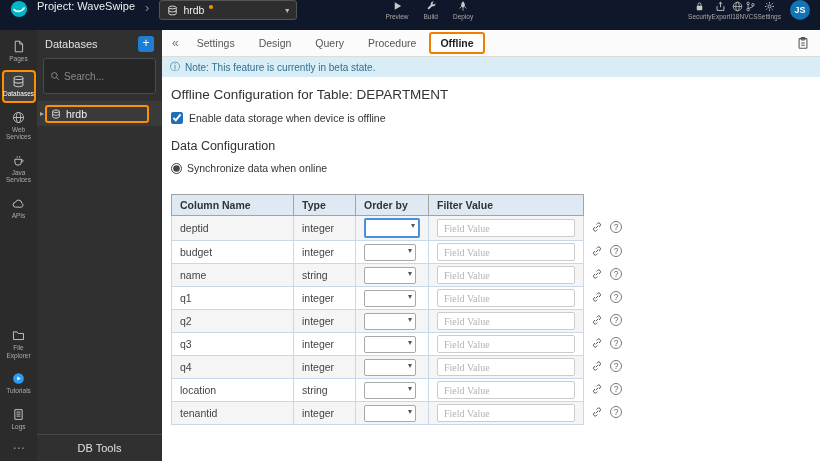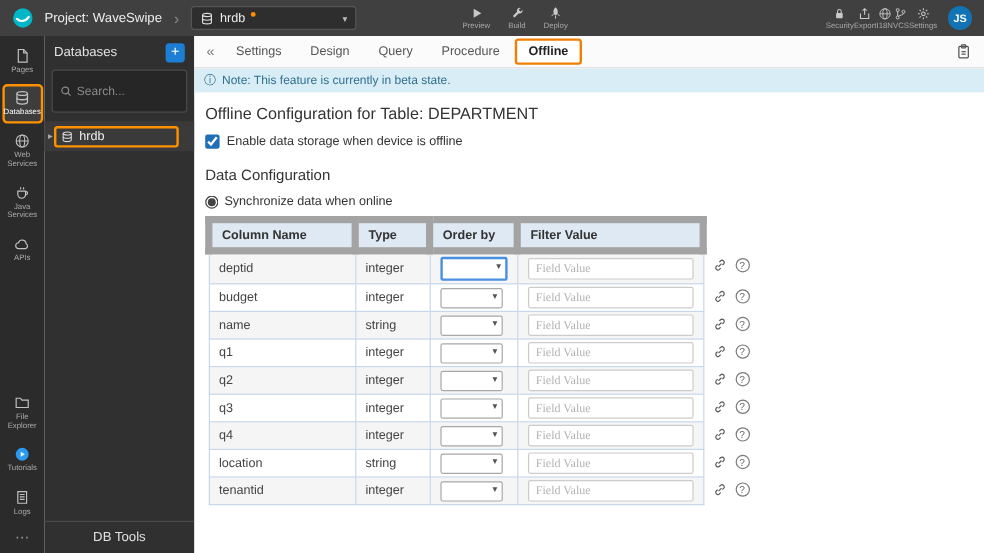--- a/index.html
+++ b/index.html
@@ -1,21 +1,21 @@
 <!DOCTYPE html>
 <html><head>
 <meta charset="utf-8">
 <style>
   *{box-sizing:border-box;margin:0;padding:0}
   html,body{width:820px;height:461px;overflow:hidden}
   body{font-family:"Liberation Sans","DejaVu Sans",sans-serif;background:#fff;color:#333}
   .app{width:820px;height:461px;display:flex;flex-direction:column}
 
   
-  .topbar{flex:0 0 30px;background:#404040;display:flex;align-items:center;padding:0 10px;color:#ddd}
+  .topbar{flex:0 0 30px;background:#0f172a;display:flex;align-items:flex-start;padding:0 10px;color:#ddd}
   .logo{width:18px;height:18px;margin-right:9px;display:inline-flex}
   .proj{font-size:11px;color:#ededed;white-space:nowrap}
   .tb-chev{color:#8a8a8a;margin:0 10px;font-size:13px}
   .db-select{display:flex;align-items:center;gap:5px;background:#2e2e2e;border:1px solid #555;border-radius:3px;height:20px;padding:0 7px;font-size:10.5px;color:#eee;width:138px;cursor:pointer}
   .db-select .sel-caret{margin-left:auto;font-size:8px;color:#bbb}
   .dirty{width:4px;height:4px;background:#ff9100;border-radius:50%;align-self:flex-start;margin-top:4px}
   .tb-actions{display:flex;gap:15px;margin-left:88px}
   .tb-act{display:flex;flex-direction:column;align-items:center;gap:1px;color:#c9c9c9;cursor:pointer}
   .tb-act .lbl,.tb-util .lbl{font-size:6.5px;color:#a8a8a8;white-space:nowrap}
   .tb-utils{display:flex;margin-left:auto;align-items:center}
@@ -65,26 +65,26 @@
 
   .main{flex:1;min-width:0;overflow:hidden}
   .note{background:#d9edf7;color:#31708f;font-size:10px;padding:3px 8px;display:flex;gap:5px;align-items:center}
   .note .info-ic{font-size:10px}
   .main-pad{padding:5px 9px}
   .page-title{font-size:13.5px;color:#333;margin:5px 0 10px;font-weight:400}
   .chk-row{display:flex;align-items:center;gap:6px;font-size:10.5px;color:#333;margin-bottom:15px}
   input[type=checkbox]{width:12px;height:12px;accent-color:#1d6fb8}
   input[type=radio]{width:11px;height:11px;accent-color:#444}
   .section-title{font-size:12.5px;color:#333;margin-bottom:9px;font-weight:400}
-  .radio-row{display:flex;align-items:center;gap:38px;font-size:10.5px;color:#333;margin-bottom:6px}
+  .radio-row{display:flex;align-items:center;gap:38px;font-size:10.5px;color:#333;margin-bottom:20px}
   .radio-opt{display:flex;align-items:center;gap:5px;cursor:pointer}
 
   
   .cfg-table{border-collapse:collapse;font-size:10.5px;color:#444}
-  .cfg-table th{background:#dfe9f3;color:#333;font-weight:bold;text-align:left;padding:4px 8px;border:6px solid #a3a3a3;font-size:10.5px;height:21px}
+  .cfg-table th{background:#dfe9f3;color:#333;font-weight:bold;text-align:left;padding:4px 8px;border:1px solid #a3a3a3;font-size:10.5px;height:21px}
   .cfg-table td{border:1px solid #c8d8e8;padding:2px 8px;height:23px}
   .cfg-table tbody tr:nth-of-type(odd) td:not(.ghost){background:#f5f5f5}
   .cfg-table tbody tr:nth-of-type(even) td:not(.ghost){background:#fff}
   .cfg-table th.ghost,.cfg-table td.ghost{border:0;background:transparent;padding:2px 0 2px 7px}
   .col-name{width:122px}.col-type{width:62px}.col-order{width:64px}.col-filter{width:150px}.col-ghost{width:46px}
   .ob-select{width:52px;height:17px;border:1px solid #a8a8a8;border-radius:2px;background:#fff;position:relative;cursor:pointer}
   .ob-select .caret{position:absolute;right:3px;top:1px;font-size:8px;color:#555}
   .ob-select.focused{border:2px solid #4a90e2;height:20px;width:56px}
   .filter-input{width:138px;height:18px;border:1px solid #ccc;border-radius:2px;font-size:10px;padding:0 6px;color:#333;font-family:Liberation Serif, serif}
   .filter-input::placeholder{color:#b3b3b3}

